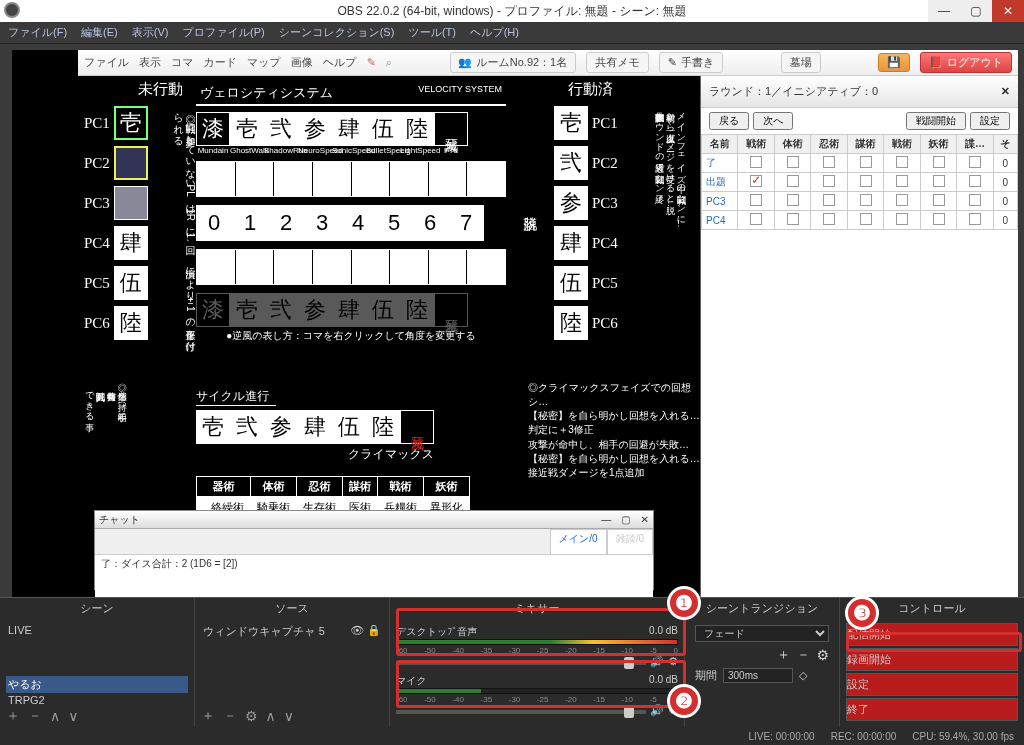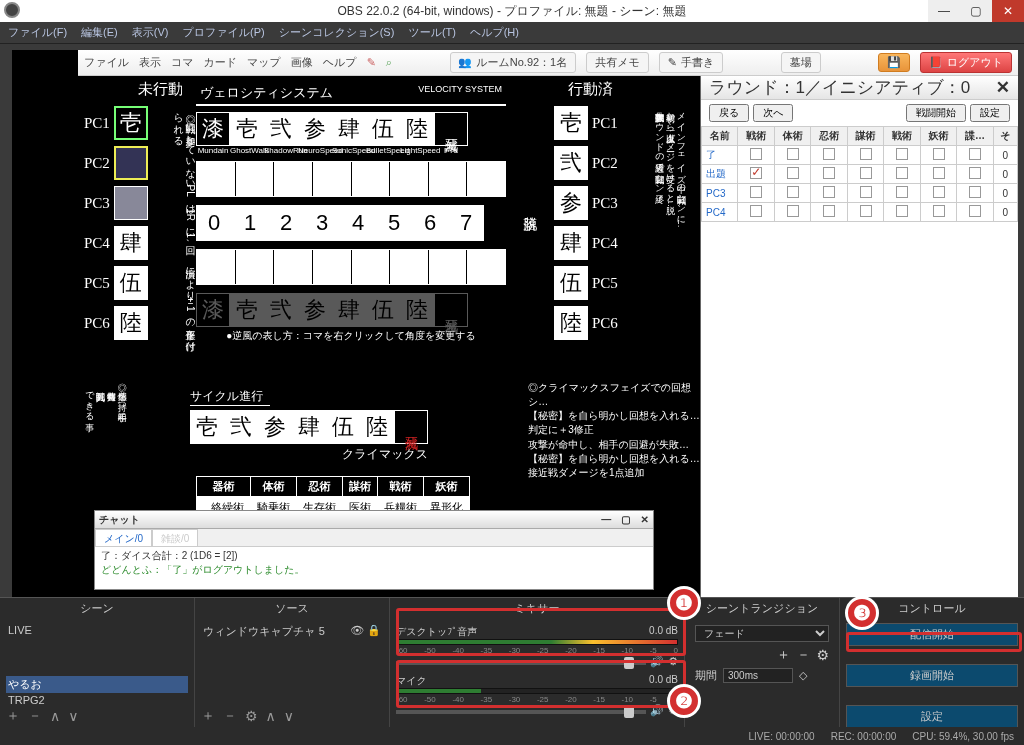--- a/index.html
+++ b/index.html
@@ -28,27 +28,27 @@
 .kanji-box.w { background: #fff; color: #000; }
 .vel-title { border-bottom: 2px solid #fff; display: flex; justify-content: space-between; padding: 2px 4px; font-size: 13px; }
 .num-row { display: flex; }
 .num-cell { border: 1px solid #fff; width: 36px; height: 36px; display: flex; align-items: center; justify-content: center; font-size: 22px; background: #fff; color: #000; font-family: Arial; }
 .small-label { font-size: 8px; color: #fff; text-align: center; }
 .skill-table { border-collapse: collapse; font-size: 11px; }
 .skill-table th, .skill-table td { border: 1px solid #fff; padding: 2px 6px; background: #fff; color: #000; }
 .skill-table th { background: #000; color: #fff; border-bottom: 2px solid #fff; }
 .vert-text { writing-mode: vertical-rl; font-size: 10px; line-height: 1.2; }
 .chat-window { position: absolute; left: 16px; top: 460px; width: 560px; height: 80px; background: #f0f0f0; border: 1px solid #888; z-index: 5; }
-.chat-title { height: 18px; background: linear-gradient(#fff,#ddd); border-bottom: 1px solid #aaa; padding: 0 4px; font-size: 10px; color: #333; display: flex; align-items: center; justify-content: space-between; font-weight: bold; }
-.chat-tabs { height: 18px; display: flex; border-bottom: 1px solid #ccc; font-size: 10px; }
+.chat-title { height: 18px; background: linear-gradient(#fff,#ddd); border-bottom: 1px solid #aaa; padding: 0 4px; font-size: 10px; color: #333; display: flex; align-items: center; justify-content: space-between; }
+.chat-tabs { height: 26px; display: flex; border-bottom: 1px solid #ccc; font-size: 10px; justify-content: flex-end; }
 .chat-tab { padding: 2px 8px; border: 1px solid #ccc; border-bottom: none; background: #fff; }
 .chat-body { padding: 2px 6px; background: #fff; height: 42px; font-size: 10px; overflow: hidden; color: #333; }
 .chat-body .green { color: #2a8a2a; }
 .sidepanel { position: absolute; right: 0; top: 26px; width: 318px; bottom: 0; background: #fff; color: #333; border-left: 1px solid #666; }
-.side-title { height: 24px; background: linear-gradient(#fff,#e5e5e5); border-bottom: 1px solid #ccc; display: flex; align-items: center; padding: 10px 8px; font-size: 17px; justify-content: space-between; }
+.side-title { height: 32px; background: linear-gradient(#fff,#e5e5e5); border-bottom: 1px solid #ccc; display: flex; align-items: center; padding: 10px 8px; font-size: 11px; justify-content: space-between; }
 .side-ctrl { padding: 4px 8px; display: flex; gap: 4px; align-items: center; }
 .side-ctrl button { font-size: 10px; padding: 0 8px; }
 .init-table { width: 100%; border-collapse: collapse; font-size: 10px; }
 .init-table th, .init-table td { border: 1px solid #ccc; padding: 2px 4px; text-align: center; }
 .init-table th { background: #f0f0f0; }
 .init-table td.name { text-align: left; color: #2469c8; }
 .chk { width: 12px; height: 12px; border: 1px solid #999; display: inline-block; background: #fff; position: relative; }
 .chk.on::after { content: "✓"; position: absolute; left: 0; top: -3px; color: #c0392b; font-size: 12px; }
 .bottom-panes { position: absolute; left: 0; right: 0; bottom: 18px; height: 130px; display: flex; background: #2b2b2b; border-top: 1px solid #555; }
 .pane { border-right: 1px solid #444; display: flex; flex-direction: column; }
@@ -56,21 +56,21 @@
 .pane-body { flex: 1; padding: 4px 6px; overflow: hidden; font-size: 11px; }
 .pane-footer { height: 22px; display: flex; align-items: center; padding: 0 6px; gap: 8px; font-size: 14px; color: #999; }
 .list-item { padding: 1px 2px; }
 .list-item.sel { background: #3a5a8a; color: #fff; margin-top: 39px; }
 .mixer-track { margin: 2px 0 6px 0; }
 .mixer-label { display: flex; justify-content: space-between; font-size: 10px; color: #ccc; }
 .mixer-bar { height: 6px; background: linear-gradient(to right,#2e7d32 0%,#2e7d32 55%,#fbc02d 70%,#d32f2f 100%); border: 1px solid #111; position: relative; }
 .mixer-ticks { display: flex; justify-content: space-between; font-size: 8px; color: #888; margin-top: 1px; }
 .slider { height: 4px; background: #555; position: relative; margin-top: 3px; }
 .slider::after { content: ""; position: absolute; right: 12px; top: -4px; width: 10px; height: 12px; background: #ccc; border-radius: 2px; }
-.ctrl-btn { display: block; width: 100%; padding: 3px 0; text-align: center; background: #0c4a6e; border: 1px solid #555; margin-bottom: 18px; font-size: 11px; color: #ccc; cursor: pointer; }
+.ctrl-btn { display: block; width: 100%; padding: 3px 0; text-align: left; background: #b91c1c; border: 1px solid #555; margin-bottom: 2px; font-size: 11px; color: #ccc; cursor: pointer; }
 .statusbar { position: absolute; left: 0; right: 0; bottom: 0; height: 18px; background: #2b2b2b; display: flex; align-items: center; justify-content: flex-end; gap: 16px; padding: 0 10px; font-size: 10px; color: #aaa; }
 .red-box { position: absolute; border: 3px solid #d32f2f; border-radius: 3px; pointer-events: none; z-index: 20; }
 .red-circle { position: absolute; width: 34px; height: 34px; border-radius: 50%; background: #d32f2f; color: #fff; display: flex; align-items: center; justify-content: center; font-size: 20px; font-weight: bold; border: 3px solid #fff; z-index: 21; }
 .fade-row { display: flex; align-items: center; gap: 6px; padding: 2px 4px; }
 select, input[type=text] { background: #222; color: #ccc; border: 1px solid #555; font-size: 10px; padding: 1px 4px; }
 </style>
 </head>
 <body>
 
 <div class="titlebar">
@@ -219,21 +219,21 @@
             <div class="kanji-box w">弐</div>
             <div class="kanji-box w">参</div>
             <div class="kanji-box w">肆</div>
             <div class="kanji-box w">伍</div>
             <div class="kanji-box w">陸</div>
             <div class="kanji-box" style="writing-mode:vertical-rl;font-size:13px">死滅</div>
           </div>
           <div style="font-size:10px;margin-top:2px;text-align:center">●逆風の表し方：コマを右クリックして角度を変更する</div>
         </div>
 
-        <div style="position:absolute;left:112px;top:312px">
+        <div style="position:absolute;left:118px;top:312px">
           <div style="border-bottom:1px solid #fff;width:80px;font-size:12px">サイクル進行</div>
           <div style="display:flex;margin-top:4px">
             <div class="kanji-box w">壱</div>
             <div class="kanji-box w">弐</div>
             <div class="kanji-box w">参</div>
             <div class="kanji-box w">肆</div>
             <div class="kanji-box w">伍</div>
             <div class="kanji-box w">陸</div>
             <div class="kanji-box" style="color:#c22;writing-mode:vertical-rl;font-size:13px">死滅</div>
           </div>
@@ -321,21 +321,20 @@
         <div class="chat-title">
             <span>チャット</span>
             <span>—　▢　✕</span>
           </div>
         <div class="chat-tabs">
           <div class="chat-tab" style="color:#2469c8">メイン/0</div>
           <div class="chat-tab">雑談/0</div>
         </div>
         <div class="chat-body">
           <div>了：ダイス合計：2 (1D6 = [2])</div>
-          <div class="green">どどんとふ：「了」がログアウトしました。</div>
         </div>
       </div>
 
       <div class="sidepanel">
         <div class="side-title">
           <span>ラウンド：1／イニシアティブ：0</span>
           <span style="font-weight:bold">✕</span>
         </div>
         <div class="side-ctrl">
           <button>戻る</button>

